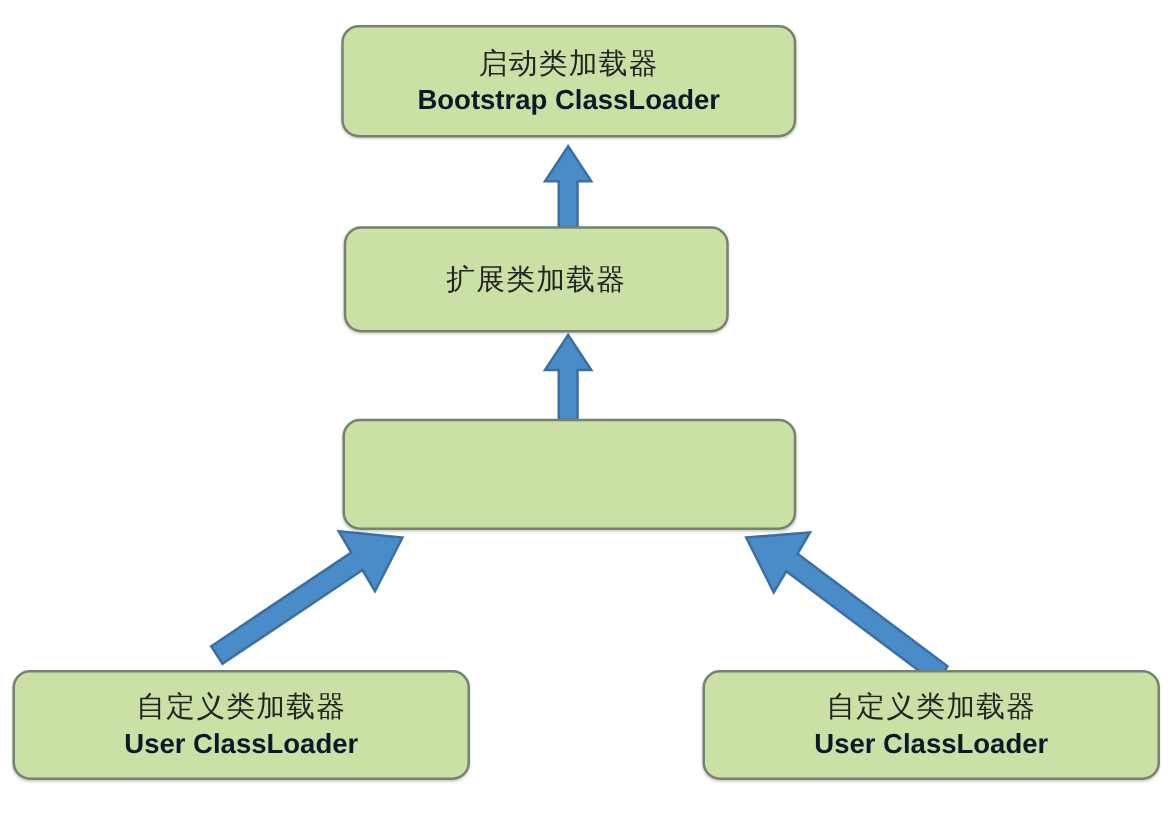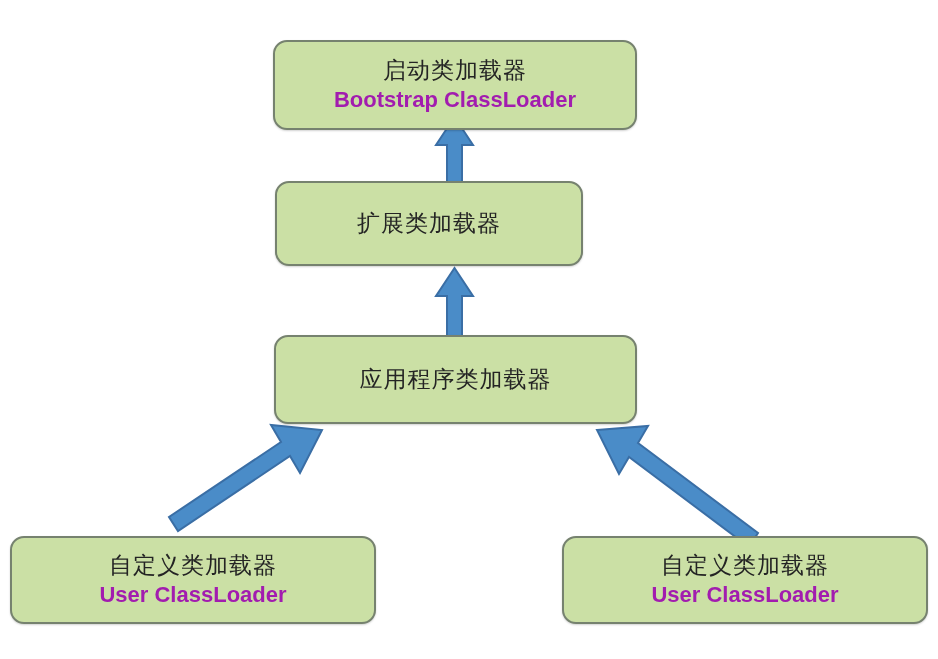--- a/index.html
+++ b/index.html
@@ -45,25 +45,25 @@
     font-size: 23px;
     line-height: 1.22;
     letter-spacing: 1px;
     font-weight: 400;
     color: #242424;
   }
   .node .en {
     font-size: 22px;
     line-height: 1.25;
     font-weight: 700;
-    color: #a21caf;
+    color: #0f172a;
     margin-top: 2px;
   }
   
-  #node-bootstrap   { left: 273px; top: 40px;  width: 364px; height: 90px; }
+  #node-bootstrap   { left: 273px; top: 20px;  width: 364px; height: 90px; }
   #node-extension   { left: 275px; top: 181px; width: 308px; height: 85px; }
   #node-application { left: 274px; top: 335px; width: 363px; height: 89px; }
   #node-user-left   { left: 10px;  top: 536px; width: 366px; height: 88px; }
   #node-user-right  { left: 562px; top: 536px; width: 366px; height: 88px; }
 </style>
 </head>
 <body>
 
 <div id="canvas">
 
@@ -81,21 +81,20 @@
   <div class="node" id="node-bootstrap">
     <div class="cn">启动类加载器</div>
     <div class="en">Bootstrap ClassLoader</div>
   </div>
 
   <div class="node" id="node-extension">
     <div class="cn">扩展类加载器</div>
   </div>
 
   <div class="node" id="node-application">
-    <div class="cn">应用程序类加载器</div>
   </div>
 
   <div class="node" id="node-user-left">
     <div class="cn">自定义类加载器</div>
     <div class="en">User ClassLoader</div>
   </div>
 
   <div class="node" id="node-user-right">
     <div class="cn">自定义类加载器</div>
     <div class="en">User ClassLoader</div>

